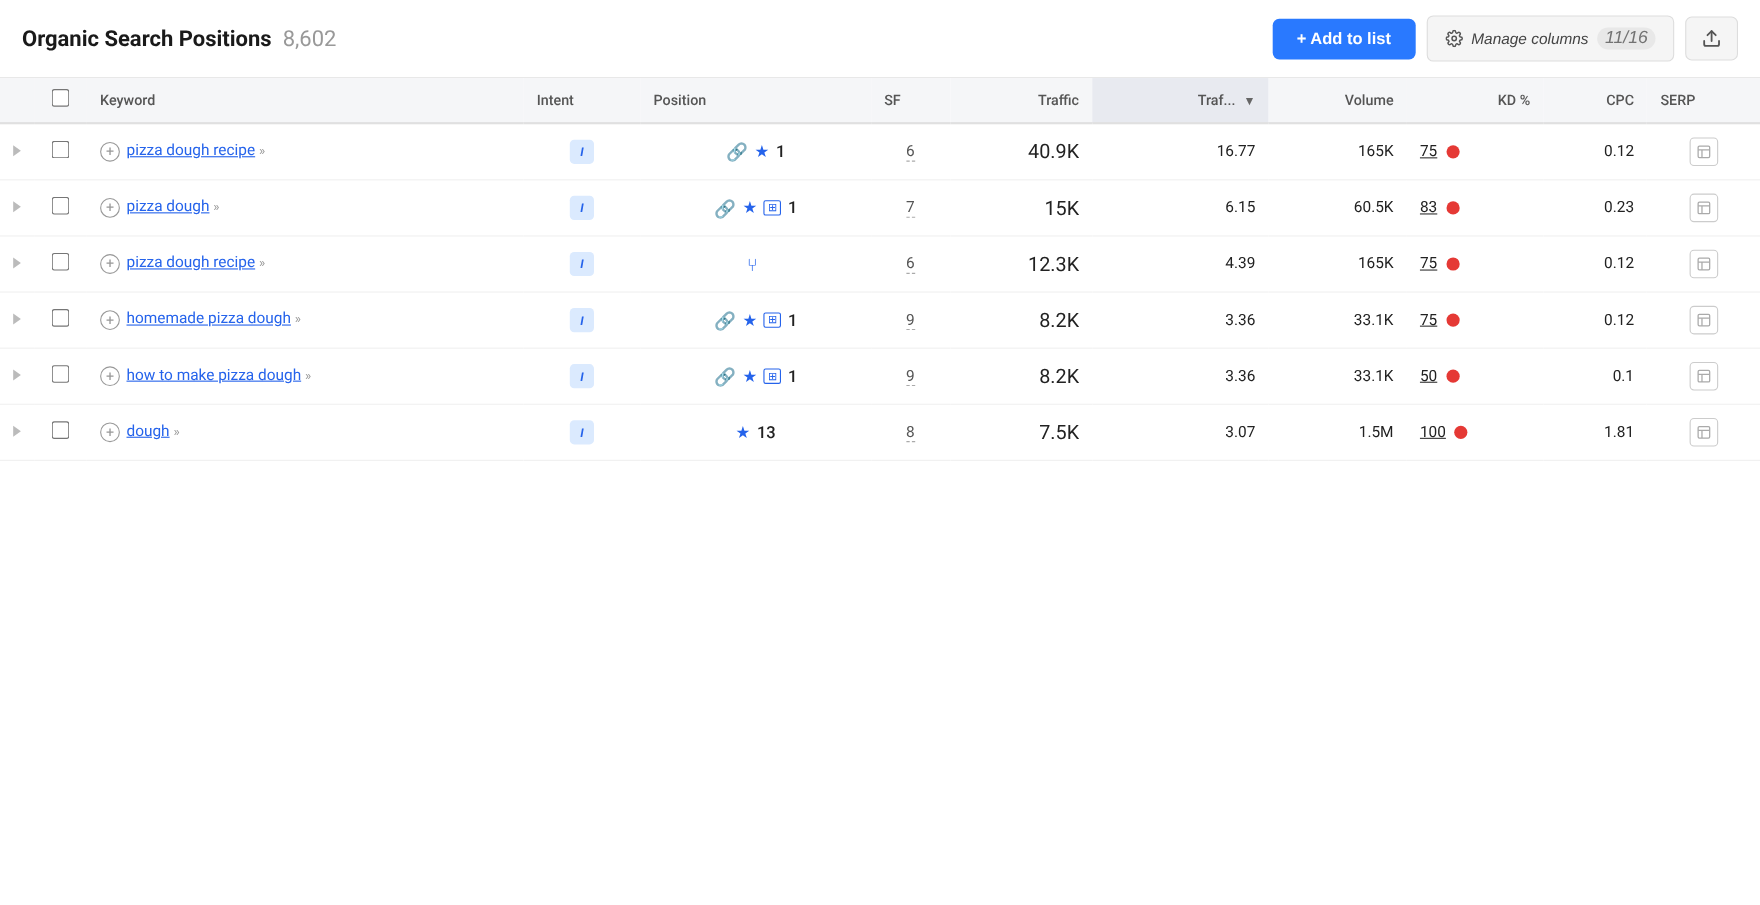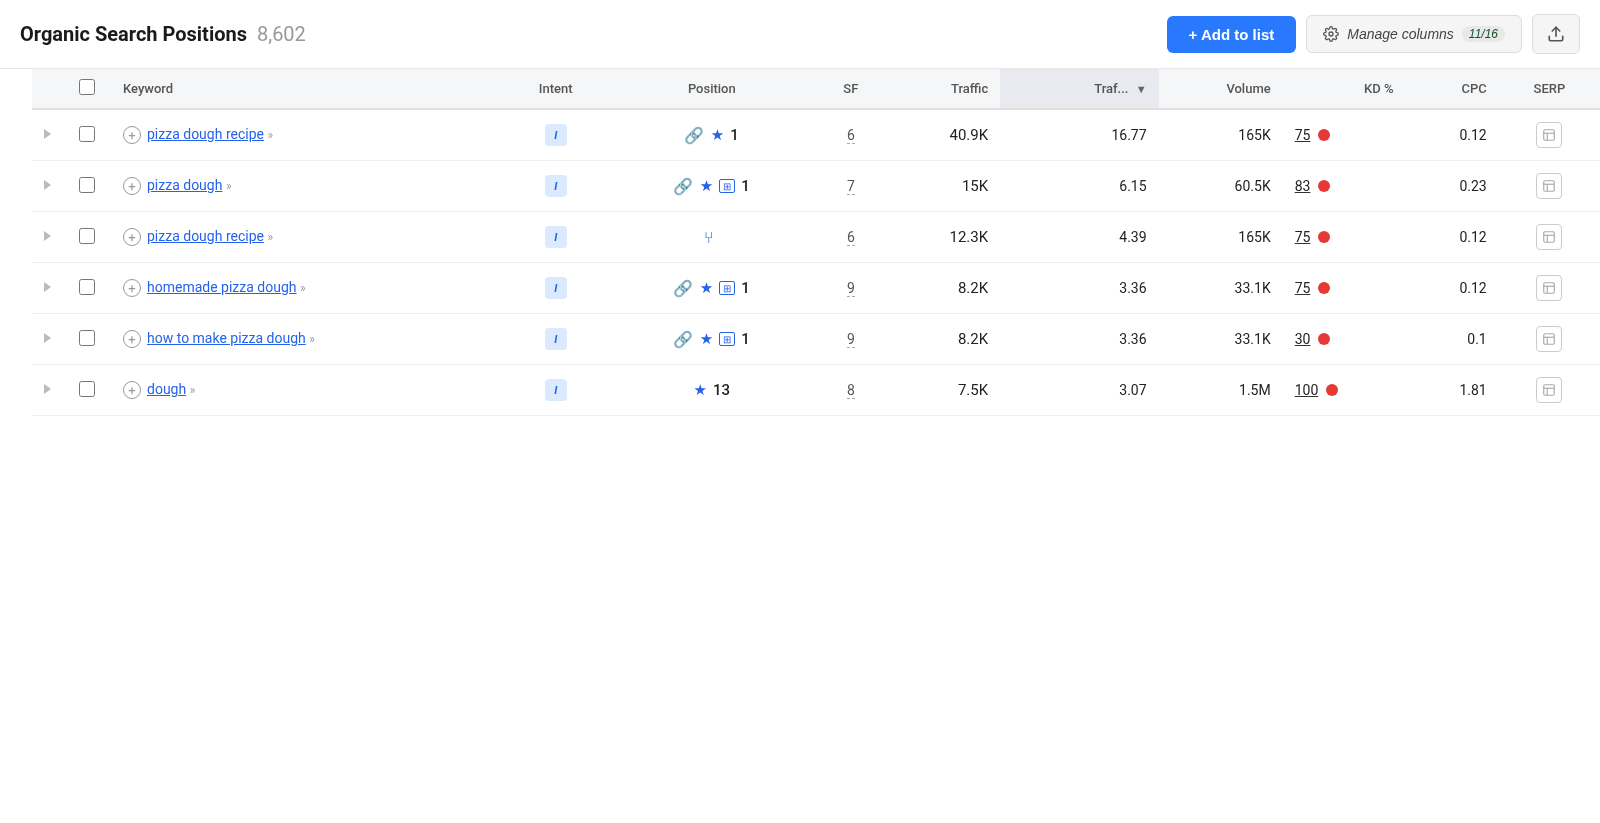--- a/index.html
+++ b/index.html
@@ -67,39 +67,38 @@
       padding: 10px 16px;
       font-size: 14px;
       font-weight: 500;
       cursor: pointer;
       font-style: italic;
     }
     .col-badge {
       background: #e8e8e8;
       border-radius: 10px;
       padding: 1px 7px;
-      font-size: 12px;
-      color: #14532d;
+      font-size: 16px;
+      color: #737373;
     }
     .btn-export {
       display: flex;
       align-items: center;
       justify-content: center;
       background: #f5f5f5;
       border: 1px solid #ddd;
       border-radius: 6px;
       padding: 10px 14px;
       cursor: pointer;
       color: #444;
       font-size: 16px;
     }
     
     .table-wrap {
       overflow-x: auto;
-      padding-left: 32px;
     }
     table {
       width: 100%;
       border-collapse: collapse;
     }
     thead tr {
       background: #f5f6f8;
       border-bottom: 2px solid #e0e0e0;
     }
     thead th {
@@ -107,21 +106,21 @@
       text-align: left;
       font-size: 13px;
       font-weight: 500;
       color: #555;
       white-space: nowrap;
       border-bottom: 2px solid #e0e0e0;
     }
     thead th.sorted {
       background: #e8eaf0;
     }
-    thead th.center { text-align: center; }
+    thead th.center { }
     thead th.right { text-align: right; }
     .th-check {
       width: 48px;
       text-align: center;
     }
     .th-expand {
       width: 24px;
     }
     tbody tr {
       border-bottom: 1px solid #f0f0f0;
@@ -205,21 +204,21 @@
       font-size: 15px;
       font-weight: 500;
       color: #222;
     }
     .sf-val {
       color: #555;
       border-bottom: 1px dashed #aaa;
       cursor: default;
     }
     .traffic-val {
-      font-size: 15px;
+      font-size: 18px;
       color: #222;
     }
     .traf-pct {
       font-size: 14px;
       color: #222;
       margin-left: 28px;
     }
     .volume-val {
       font-size: 14px;
       color: #222;
@@ -522,21 +521,21 @@
                 <span style="display:inline-block;width:16px;height:14px;border:1.5px solid #2563eb;border-radius:2px;color:#2563eb;font-size:10px;line-height:14px;text-align:center;vertical-align:middle;">⊞</span>
                 <span class="pos-number">1</span>
               </div>
             </td>
             <td class="center"><span class="sf-val">9</span></td>
             <td class="right"><span class="traffic-val">8.2K</span></td>
             <td class="right"><span class="traf-pct">3.36</span></td>
             <td class="right"><span class="volume-val">33.1K</span></td>
             <td class="right">
               <div class="kd-cell">
-                <span class="kd-num">30</span>
+                <span class="kd-num">50</span>
                 <span class="kd-dot"></span>
               </div>
             </td>
             <td class="right"><span class="cpc-val">0.1</span></td>
             <td class="center"><span class="serp-icon">
     <svg width="14" height="14" viewBox="0 0 24 24" fill="none" stroke="#aaa" stroke-width="2">
                   <rect x="3" y="3" width="18" height="18" rx="2"></rect>
                   <line x1="3" y1="9" x2="21" y2="9"></line>
                   <line x1="9" y1="21" x2="9" y2="9"></line>
                 </svg>

